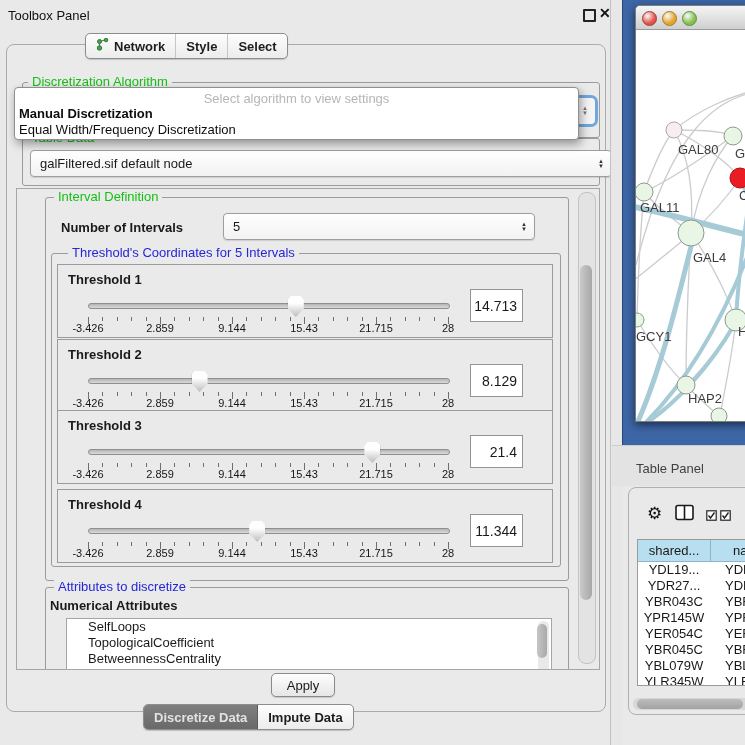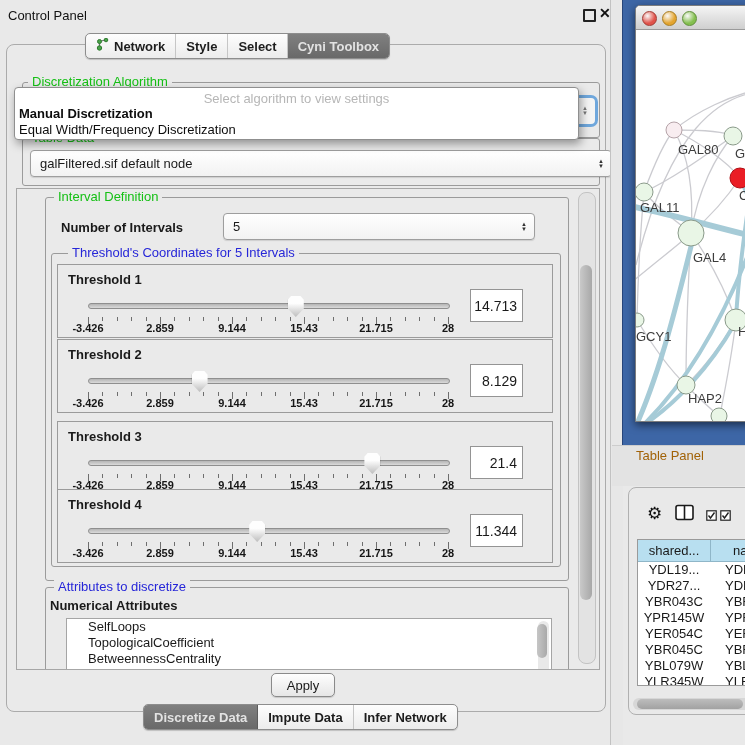--- a/index.html
+++ b/index.html
@@ -59,21 +59,21 @@
   #threshold-group{left:34px;top:64px;width:508px;height:312px}
   .throw{position:absolute;left:5px;width:494px;height:72px;background:#eaeaea;border:1px solid #9b9b9b}
   .tlabel{position:absolute;left:10px;top:7px;font-weight:bold;font-size:13px}
   .track{position:absolute;left:30px;top:38px;width:360px;height:4px;border-radius:3px;
          background:linear-gradient(#b5b5b5,#dadada);border:1px solid #8f8f8f}
   .thumb{position:absolute;top:31px;width:16px;height:21px;
          background:linear-gradient(#fefefe 35%,#bdbdbd);
          clip-path:polygon(0 18%,20% 0,80% 0,100% 18%,100% 60%,50% 100%,0 60%);
          filter:drop-shadow(0 1px 1px rgba(0,0,0,.5))}
   .tick{position:absolute;width:1px;background:#6e6e6e;top:52px}
-  .ticklabel{position:absolute;top:57px;font-size:11px;font-weight:bold;transform:translateX(-50%);color:#161616}
+  .ticklabel{position:absolute;top:57px;font-size:11px;font-weight:normal;transform:translateX(-50%);color:#161616}
   .valuebox{position:absolute;left:412px;top:24px;width:46px;height:31px;background:#fff;border:1px solid #949494;
             display:flex;align-items:center;justify-content:flex-end;padding-right:5px;font-size:14px}
 
   #attr-group{left:28px;top:398px;width:522px;height:110px}
   #attr-heading{position:absolute;left:4px;top:10px;font-weight:bold}
   #attr-list{position:absolute;left:20px;top:30px;width:484px;height:62px;background:#fff;border:1px solid #a5a5a5;overflow:hidden}
   .attr-item{height:16px;line-height:16px;padding-left:21px;font-size:13px;white-space:nowrap}
   #attr-scroll{position:absolute;right:2px;top:2px;width:11px;height:56px;background:#e9e9e9;border-radius:6px}
   #attr-thumb{position:absolute;right:2px;top:3px;width:10px;height:34px;background:linear-gradient(90deg,#c6c6c6,#a9a9a9);border-radius:5px}
 
@@ -88,60 +88,57 @@
   #divider{left:610px;top:0;width:12px;height:745px;background:#e7e7e7;border-left:1px solid #c2c2c2}
   #desktop{left:622px;top:0;width:123px;height:445px;background:#3d66a6;border-left:1px solid #27457a;overflow:hidden}
   #net-window{position:absolute;left:12px;top:5px;width:120px;height:415px;background:#fff;border:1px solid #7d7d7d;
               border-radius:5px 5px 0 0;box-shadow:0 3px 9px rgba(0,0,0,.55)}
   #net-titlebar{position:absolute;left:0;top:0;width:100%;height:23px;border-radius:4px 4px 0 0;
                 background:linear-gradient(#f5f5f5,#cfcfcf);border-bottom:1px solid #9a9a9a}
   .light{position:absolute;top:5px;width:13px;height:13px;border-radius:50%}
   #net-canvas{position:absolute;left:0;top:24px}
 
   #tp-band{left:612px;top:445px;width:133px;height:40px;background:#e3e3e3;border-top:1px solid #cdcdcd}
-  #tp-title{position:absolute;left:24px;top:2px;font-size:13px;color:#a16207}
+  #tp-title{position:absolute;left:24px;top:15px;font-size:13px;color:#404040}
   #table-panel{left:628px;top:487px;width:130px;height:226px;background:#e9e9e9;border:1px solid #b0b0b0;border-radius:8px}
   #tp-gear{position:absolute;left:18px;top:17px;font-size:17px;color:#111;line-height:17px}
   #tp-columns{position:absolute;left:46px;top:16px}
   #tp-check1{position:absolute;left:77px;top:21px}
   #tp-check2{position:absolute;left:91px;top:21px}
   #tp-table{position:absolute;left:8px;top:51px;width:118px;height:145px;background:#fff;border:1px solid #9a9a9a;overflow:hidden}
   .th-cell{position:absolute;top:0;height:21px;background:#b8dff0;border-right:1px solid #8fb6c8;border-bottom:1px solid #8fb6c8;
            display:flex;align-items:center;justify-content:center;font-size:13px;overflow:hidden;white-space:nowrap}
   .t-row{position:absolute;left:0;width:200px;height:16px}
   .t-cell{position:absolute;top:0;height:16px;line-height:16px;font-size:13px;white-space:nowrap;overflow:hidden}
   #tp-hscroll{position:absolute;left:4px;top:210px;width:122px;height:12px;background:#d7d7d7;border-radius:6px}
   #tp-hthumb{position:absolute;left:4px;top:1px;width:106px;height:10px;background:linear-gradient(#bdbdbd,#a2a2a2);border-radius:5px}
 </style>
 </head>
 <body>
 
 <div class="abs" id="control-panel">
-  <div class="abs" id="cp-title">Control Panel</div>
+  <div class="abs" id="cp-title">Toolbox Panel</div>
   <div class="abs" id="win-restore"></div>
   <div class="abs" id="win-close">✕</div>
 
   <div class="abs tabbar" id="top-tabs">
       <div class="tab">
         <span><svg width="13" height="13" viewBox="0 0 13 13">
             <path d="M3.5 3.5 V9.5 M3.5 3.5 L9 2" stroke="#6d6d6d" stroke-width="1.2" fill="none"></path>
             <circle cx="3.5" cy="3.5" r="2" fill="#4aa34a" stroke="#2e7a2e"></circle>
             <circle cx="3.5" cy="10" r="2.2" fill="#4aa34a" stroke="#2e7a2e"></circle>
             <circle cx="10" cy="2" r="1.8" fill="#4aa34a" stroke="#2e7a2e"></circle>
           </svg></span>
         <span>Network</span>
       </div>
       <div class="tab">
         <span>Style</span>
       </div>
       <div class="tab">
         <span>Select</span>
-      </div>
-      <div class="tab sel">
-        <span>Cyni Toolbox</span>
       </div>
     </div>
 
   <div class="abs" id="outer-panel"></div>
 
   <div class="group" id="disc-group"></div>
   <div class="abs gtitle green" id="disc-label">Discretization Algorithm</div>
   <div class="abs" id="focus-ring">
     <span class="stepper">
         <span>▲</span>
@@ -243,21 +240,21 @@
           <div class="tick" style="left: 390px; height: 7px;"></div>
           <div class="ticklabel" style="left: 30px;">-3.426</div>
           <div class="ticklabel" style="left: 102px;">2.859</div>
           <div class="ticklabel" style="left: 174px;">9.144</div>
           <div class="ticklabel" style="left: 246px;">15.43</div>
           <div class="ticklabel" style="left: 318px;">21.715</div>
           <div class="ticklabel" style="left: 390px;">28</div>
           <div class="thumb" style="left: 133.599px;"></div>
           <div class="valuebox">8.129</div>
         </div>
-        <div class="throw" style="top: 167px;">
+        <div class="throw" style="top: 156px;">
           <div class="tlabel">Threshold 3</div>
           <div class="track"></div>
           <div class="tick" style="left: 30px; height: 7px;"></div>
           <div class="tick" style="left: 44.4px; height: 4px;"></div>
           <div class="tick" style="left: 58.8px; height: 4px;"></div>
           <div class="tick" style="left: 73.2px; height: 4px;"></div>
           <div class="tick" style="left: 87.6px; height: 4px;"></div>
           <div class="tick" style="left: 102px; height: 7px;"></div>
           <div class="tick" style="left: 116.4px; height: 4px;"></div>
           <div class="tick" style="left: 130.8px; height: 4px;"></div>
@@ -345,23 +342,20 @@
   <div class="abs" id="v-thumb"></div>
 
   <div class="abs" id="apply-btn">Apply</div>
 
   <div class="abs tabbar" id="bottom-tabs">
       <div class="tab sel">
         <span>Discretize Data</span>
       </div>
       <div class="tab">
         <span>Impute Data</span>
-      </div>
-      <div class="tab">
-        <span>Infer Network</span>
       </div>
     </div>
 
   <div class="abs" id="popup">
     <div id="popup-hint">Select algorithm to view settings</div>
     <div class="popup-opt" id="popup-opt-0">Manual Discretization</div>
     <div class="popup-opt" id="popup-opt-1">Equal Width/Frequency Discretization</div>
   </div>
 </div>
 

